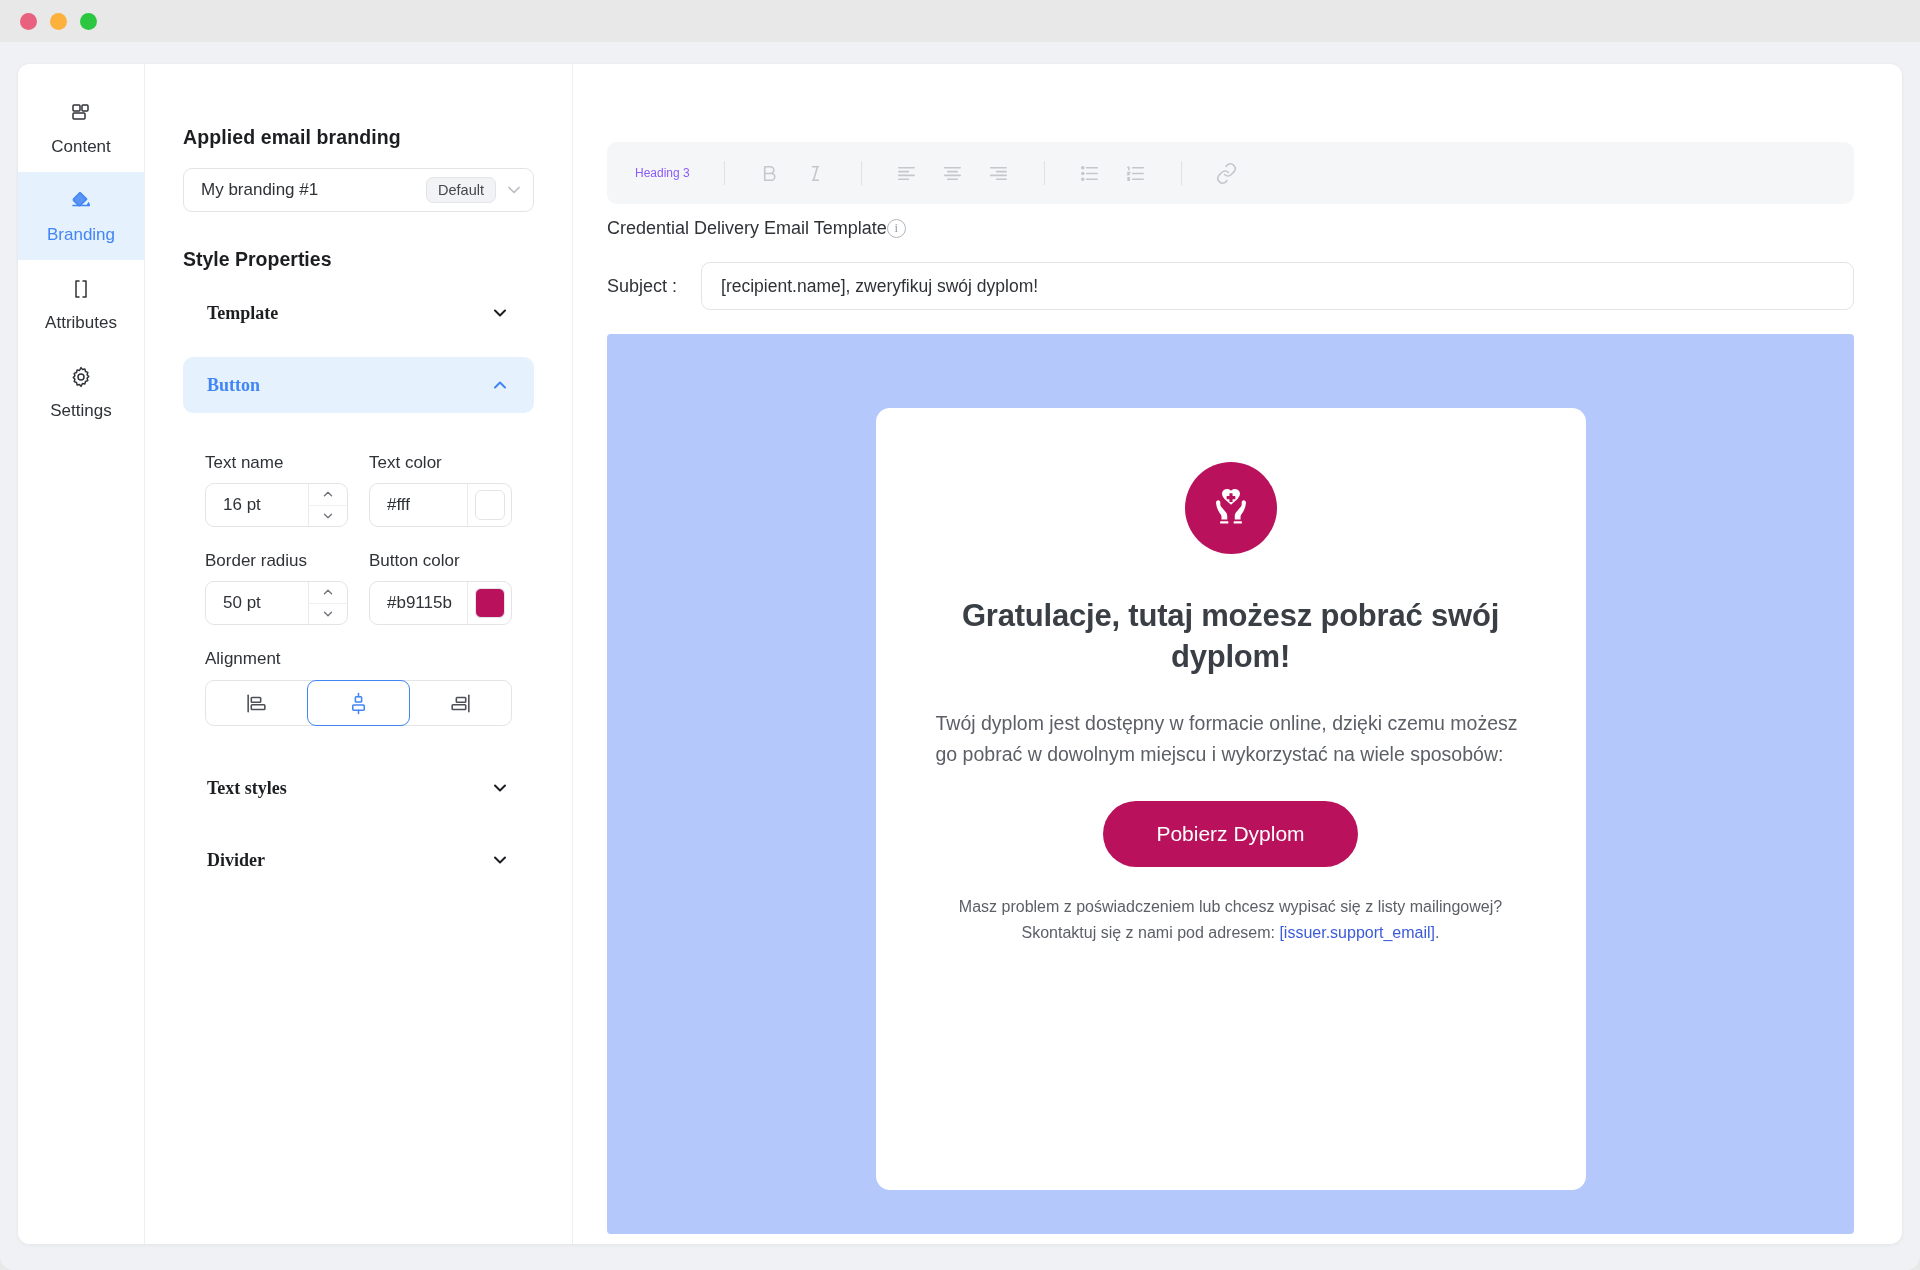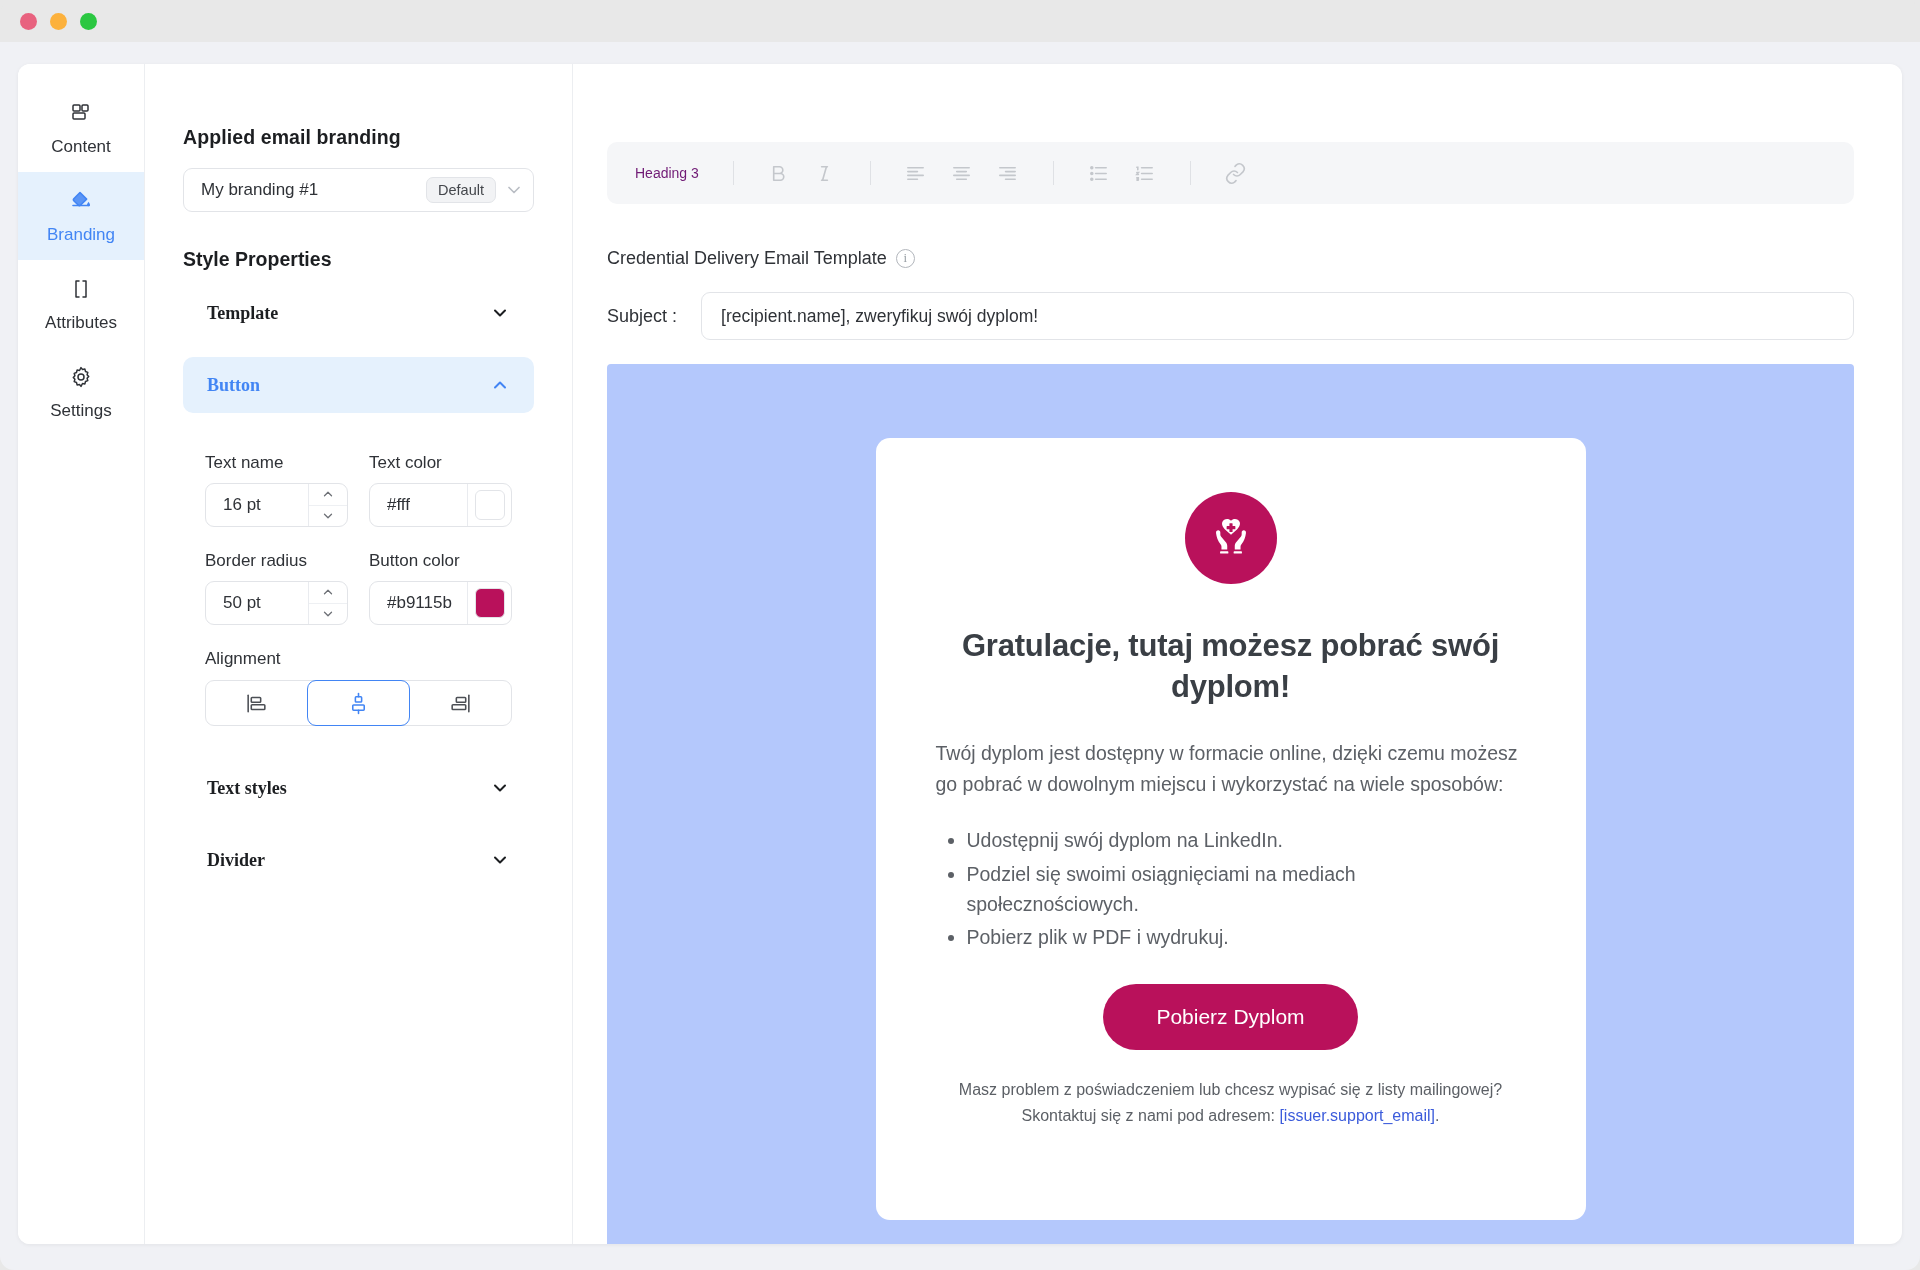--- a/index.html
+++ b/index.html
@@ -244,36 +244,35 @@
   .toolbar {
     height: 62px;
     background: #f5f6f8;
     border-radius: 10px;
     display: flex;
     align-items: center;
     padding: 0 28px;
     gap: 0;
     color: #c4c7cc;
   }
-  .tb-heading { font-size: 14px; color: #701a75; padding-right: 34px; }
+  .tb-heading { font-size: 12px; color: #8b5cf6; padding-right: 34px; }
   .tb-sep { width: 1px; height: 24px; background: #dfe1e5; }
   .tb-btn {
     width: 46px; height: 46px;
     display: flex; align-items: center; justify-content: center;
     cursor: default;
     color: #c4c7cc;
   }
   .tb-pad-l { margin-left: 22px; }
   .tb-pad-r { margin-right: 22px; }
 
   .tpl-label-row {
-    margin-top: 44px;
-    display: flex;
-    align-items: center;
-    gap: 9px;
+    margin-top: 14px;
+    display: flex;
+    align-items: center;
     font-size: 18px;
     color: #2f3237;
   }
   .info-icon {
     width: 19px; height: 19px;
     border-radius: 50%;
     border: 1.4px solid #b2b6bc;
     color: #9aa0a6;
     font-size: 13px;
     line-height: 16px;
@@ -665,25 +664,20 @@
                   <rect x="19.5" y="49.5" width="9.5" height="2.6" rx="0.8"></rect>
                   <rect x="35" y="49.5" width="9.5" height="2.6" rx="0.8"></rect>
                 </svg>
               </span>
             </div>
 
             <h1 class="mail-h1">Gratulacje, tutaj możesz pobrać swój dyplom!</h1>
 
             <p class="mail-p">Twój dyplom jest dostępny w formacie online, dzięki czemu możesz go pobrać w dowolnym miejscu i wykorzystać na wiele sposobów:</p>
 
-            <ul class="mail-list">
-              <li>Udostępnij swój dyplom na LinkedIn.</li>
-              <li>Podziel się swoimi osiągnięciami na mediach społecznościowych.</li>
-              <li>Pobierz plik w PDF i wydrukuj.</li>
-            </ul>
 
             <div class="cta-wrap">
               <button class="cta" style="background: rgb(185, 17, 91);">Pobierz Dyplom</button>
             </div>
 
             <div class="mail-footer">
               <div>Masz problem z poświadczeniem lub chcesz wypisać się z listy mailingowej?</div>
               <div>
                 <span>Skontaktuj się z nami pod adresem: </span><a href="#" style="color: rgb(59, 91, 219);">[issuer.support_email]</a><span>.</span>
               </div>

